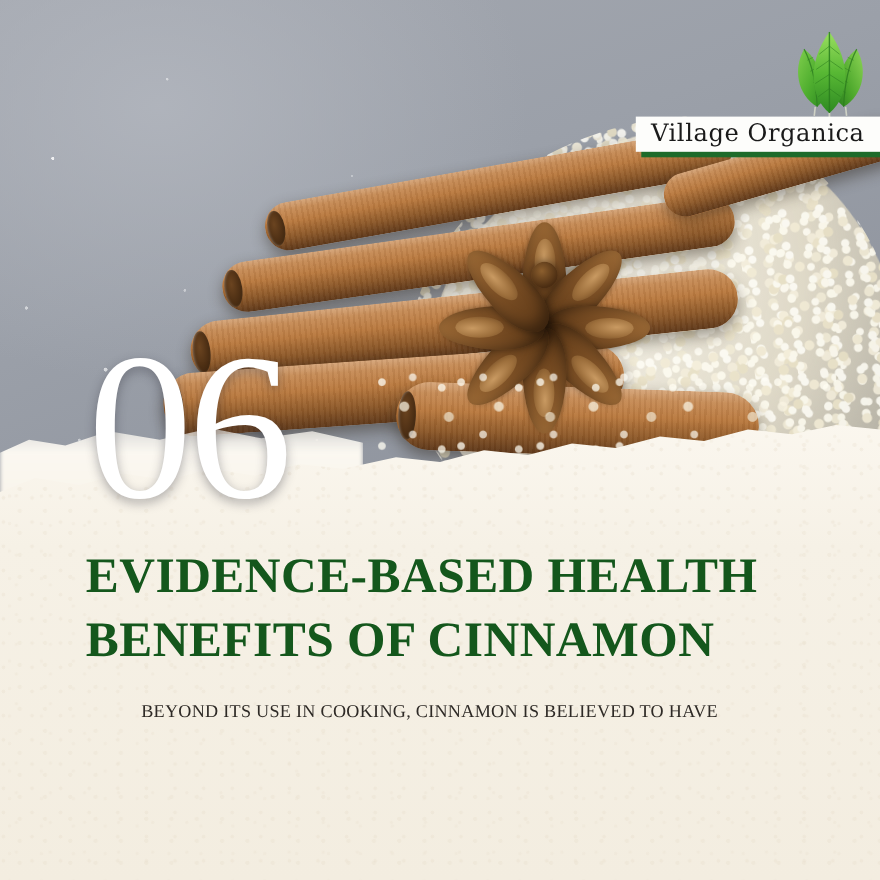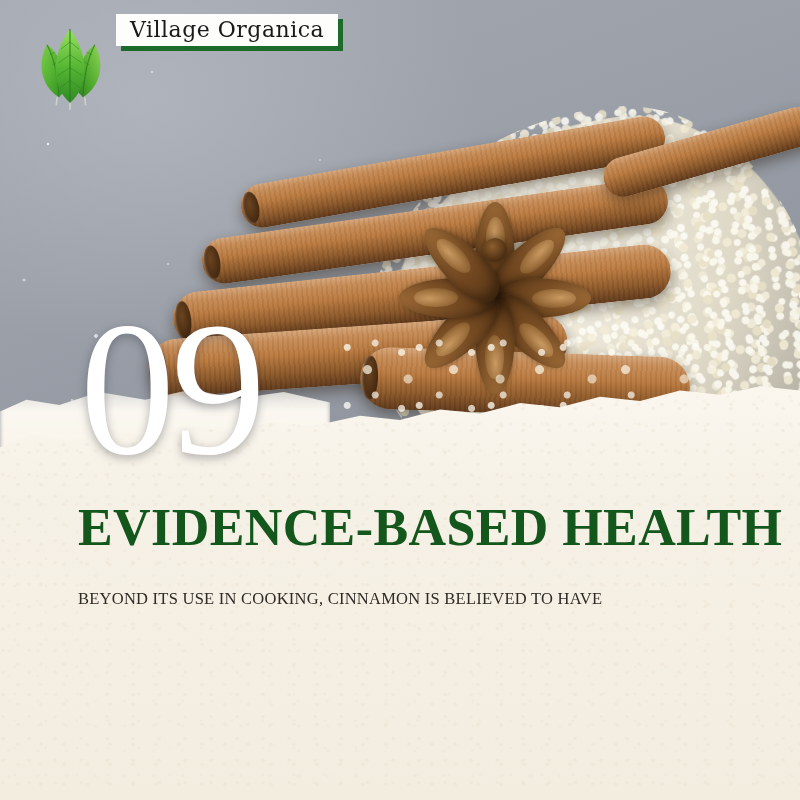--- a/index.html
+++ b/index.html
@@ -202,21 +202,21 @@
     clip-path:polygon(
       0% 16%, 4% 13%, 9% 14.5%, 14% 12%, 19% 13.5%, 24% 11%, 29% 12.5%,
       34% 10%, 39% 11%, 45% 8.5%, 50% 9.5%, 55% 7%, 60% 8%, 65% 5.5%,
       70% 6.5%, 75% 4%, 80% 5%, 85% 2.5%, 90% 3.5%, 95% 1.5%, 100% 2.5%,
       100% 100%, 0% 100%);
   }
 
   
   .logo {
     position:absolute; left:0; right:0; top:18px;
-    display:flex; flex-direction:row; align-items:flex-start;
+    display:flex; flex-direction:column; align-items:flex-end;
     z-index:30;
     padding-left:24px;
   }
   .leaf-mark { width:92px; height:92px; display:block; }
   .logo-plate {
     position:relative;
     margin-top:-4px;
     background:#fdfdfb;
     padding:3px 14px 4px;
     box-shadow:5px 5px 0 0 #1d6b2a;
@@ -245,39 +245,39 @@
 
   
   .content {
     position:absolute;
     left:78px; right:70px; top:495px;
     z-index:26;
   }
   .headline {
     font-family:"Liberation Serif", serif;
     color:#14571c;
-    font-size:52px;
+    font-size:45px;
     line-height:1.28;
     letter-spacing:.4px;
     text-transform:uppercase;
     margin-bottom:24px;
     max-width:580px;
   }
   .headline .hl-line { display:block; white-space:nowrap; }
   .lede, .benefits {
     font-family:"Liberation Serif", serif;
     color:#2e2a26;
     font-size:16.5px;
     line-height:1.52;
     letter-spacing:.25px;
     text-transform:uppercase;
     max-width:625px;
   }
   .lede { margin-bottom:22px; }
-  .lede .ld-line, .benefits .bf-line { display:block; }
+  .lede .ld-line, .benefits .bf-line { display:block;text-align:center; }
 </style>
 </head>
 <body>
 
 <div class="poster">
 
   <div class="photo">
     <div class="speckle"></div>
   </div>
 
@@ -373,26 +373,27 @@
       <path d="M50 12 L50 92" stroke="#2a7d1e" stroke-width="1.4" opacity=".85"></path>
       <path d="M50 26 L40 34 M50 26 L60 34 M50 40 L37 49 M50 40 L63 49
                M50 54 L36 63 M50 54 L64 63 M50 68 L39 76 M50 68 L61 76" stroke="#2a7d1e" stroke-width=".9" opacity=".6" fill="none"></path>
       <path d="M50 92 l0 8" stroke="#cfd2c6" stroke-width="1.8"></path>
     </svg>
     <div class="logo-plate">
       <div class="wordmark">Village Organica</div>
     </div>
   </div>
 
-  <div class="issue-number">09</div>
+  <div class="issue-number">06</div>
 
   <div class="content">
 
     <h1 class="headline">
       <span class="hl-line">EVIDENCE-BASED HEALTH</span>
+      <span class="hl-line">BENEFITS OF CINNAMON</span>
     </h1>
 
     <p class="lede">
       <span class="ld-line">BEYOND ITS USE IN COOKING, CINNAMON IS BELIEVED TO HAVE</span>
     </p>
 
     <p class="benefits">
     </p>
 
   </div>

